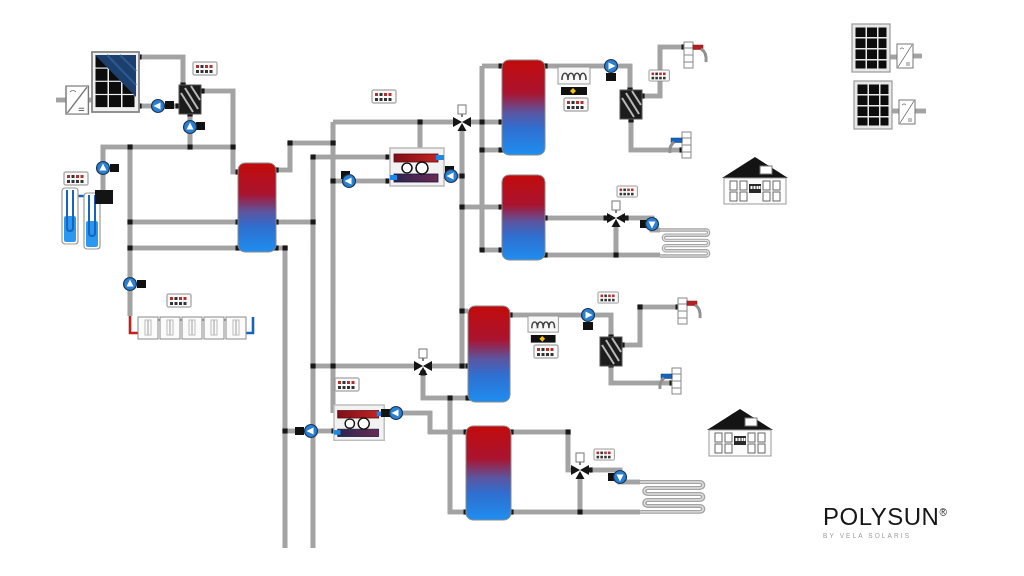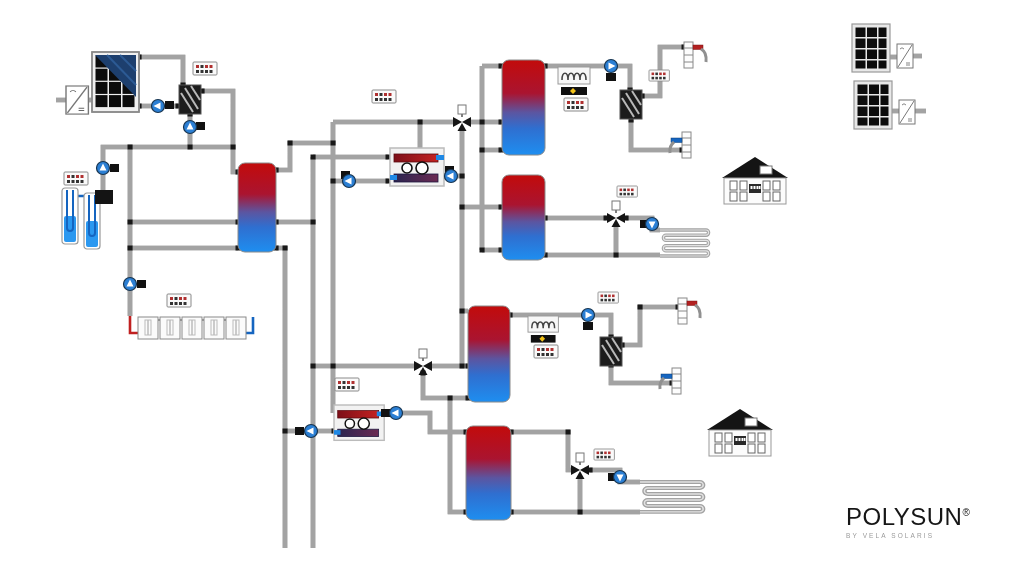--- a/index.html
+++ b/index.html
@@ -4,21 +4,21 @@
 <style>
   html,body{margin:0;padding:0;background:#ffffff;}
   .stage{position:relative;width:1024px;height:576px;background:#fff;overflow:hidden;
          font-family:"Liberation Sans",sans-serif;}
   .stage svg{position:absolute;left:0;top:0;}
   .pO{fill:none;stroke:#a3a3a3;stroke-width:4.6;}
   .pI{fill:none;stroke:#e2e2e2;stroke-width:1.6;}
   .nd{fill:none;stroke:#181818;stroke-width:5;stroke-linecap:square;}
   .hotp{fill:none;stroke:#c02020;stroke-width:2.6;}
   .coldp{fill:none;stroke:#1565c0;stroke-width:2.6;}
-  .logo{position:absolute;left:846px;top:503px;color:#161616;}
+  .logo{position:absolute;left:823px;top:503px;color:#161616;}
   .logo-title{font-size:24px;letter-spacing:.5px;font-weight:500;}
   .logo-title sup{font-size:10px;}
   .logo-sub{font-size:6.5px;color:#9a9a9a;letter-spacing:2.1px;margin-top:1px;}
 </style>
 </head>
 <body>
 
 <div class="stage">
 <svg width="1024" height="576" viewBox="0 0 1024 576">
   <defs>

